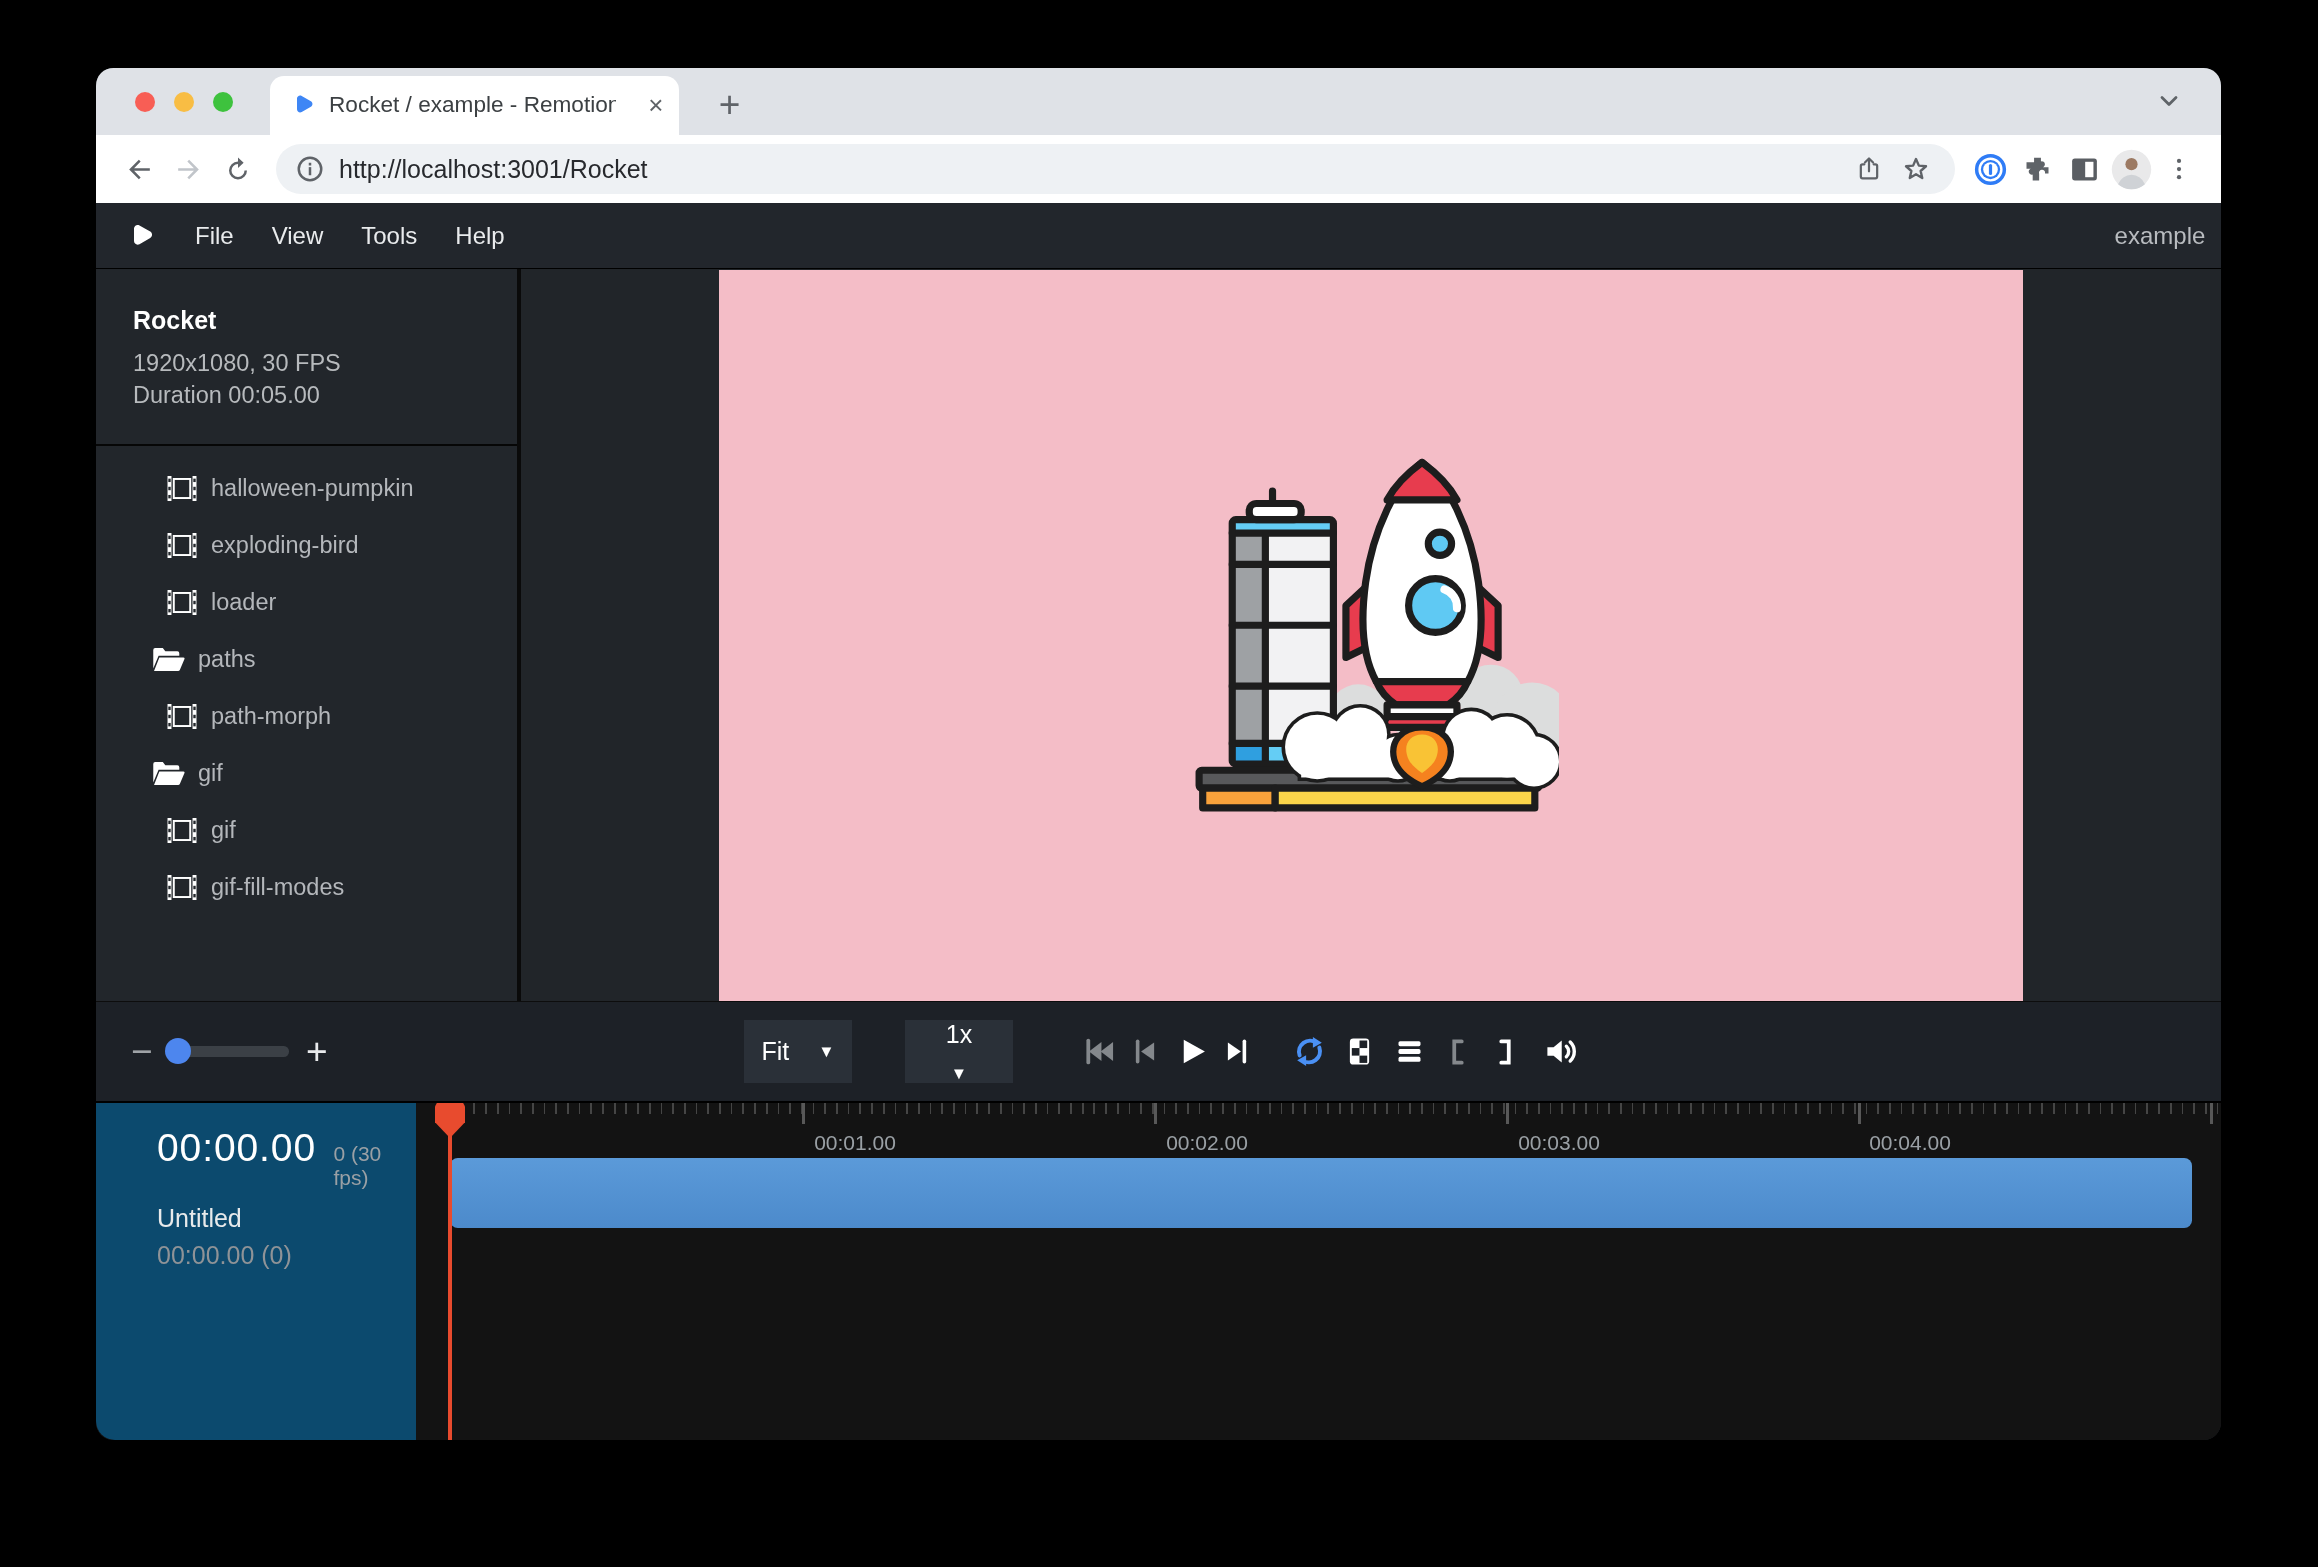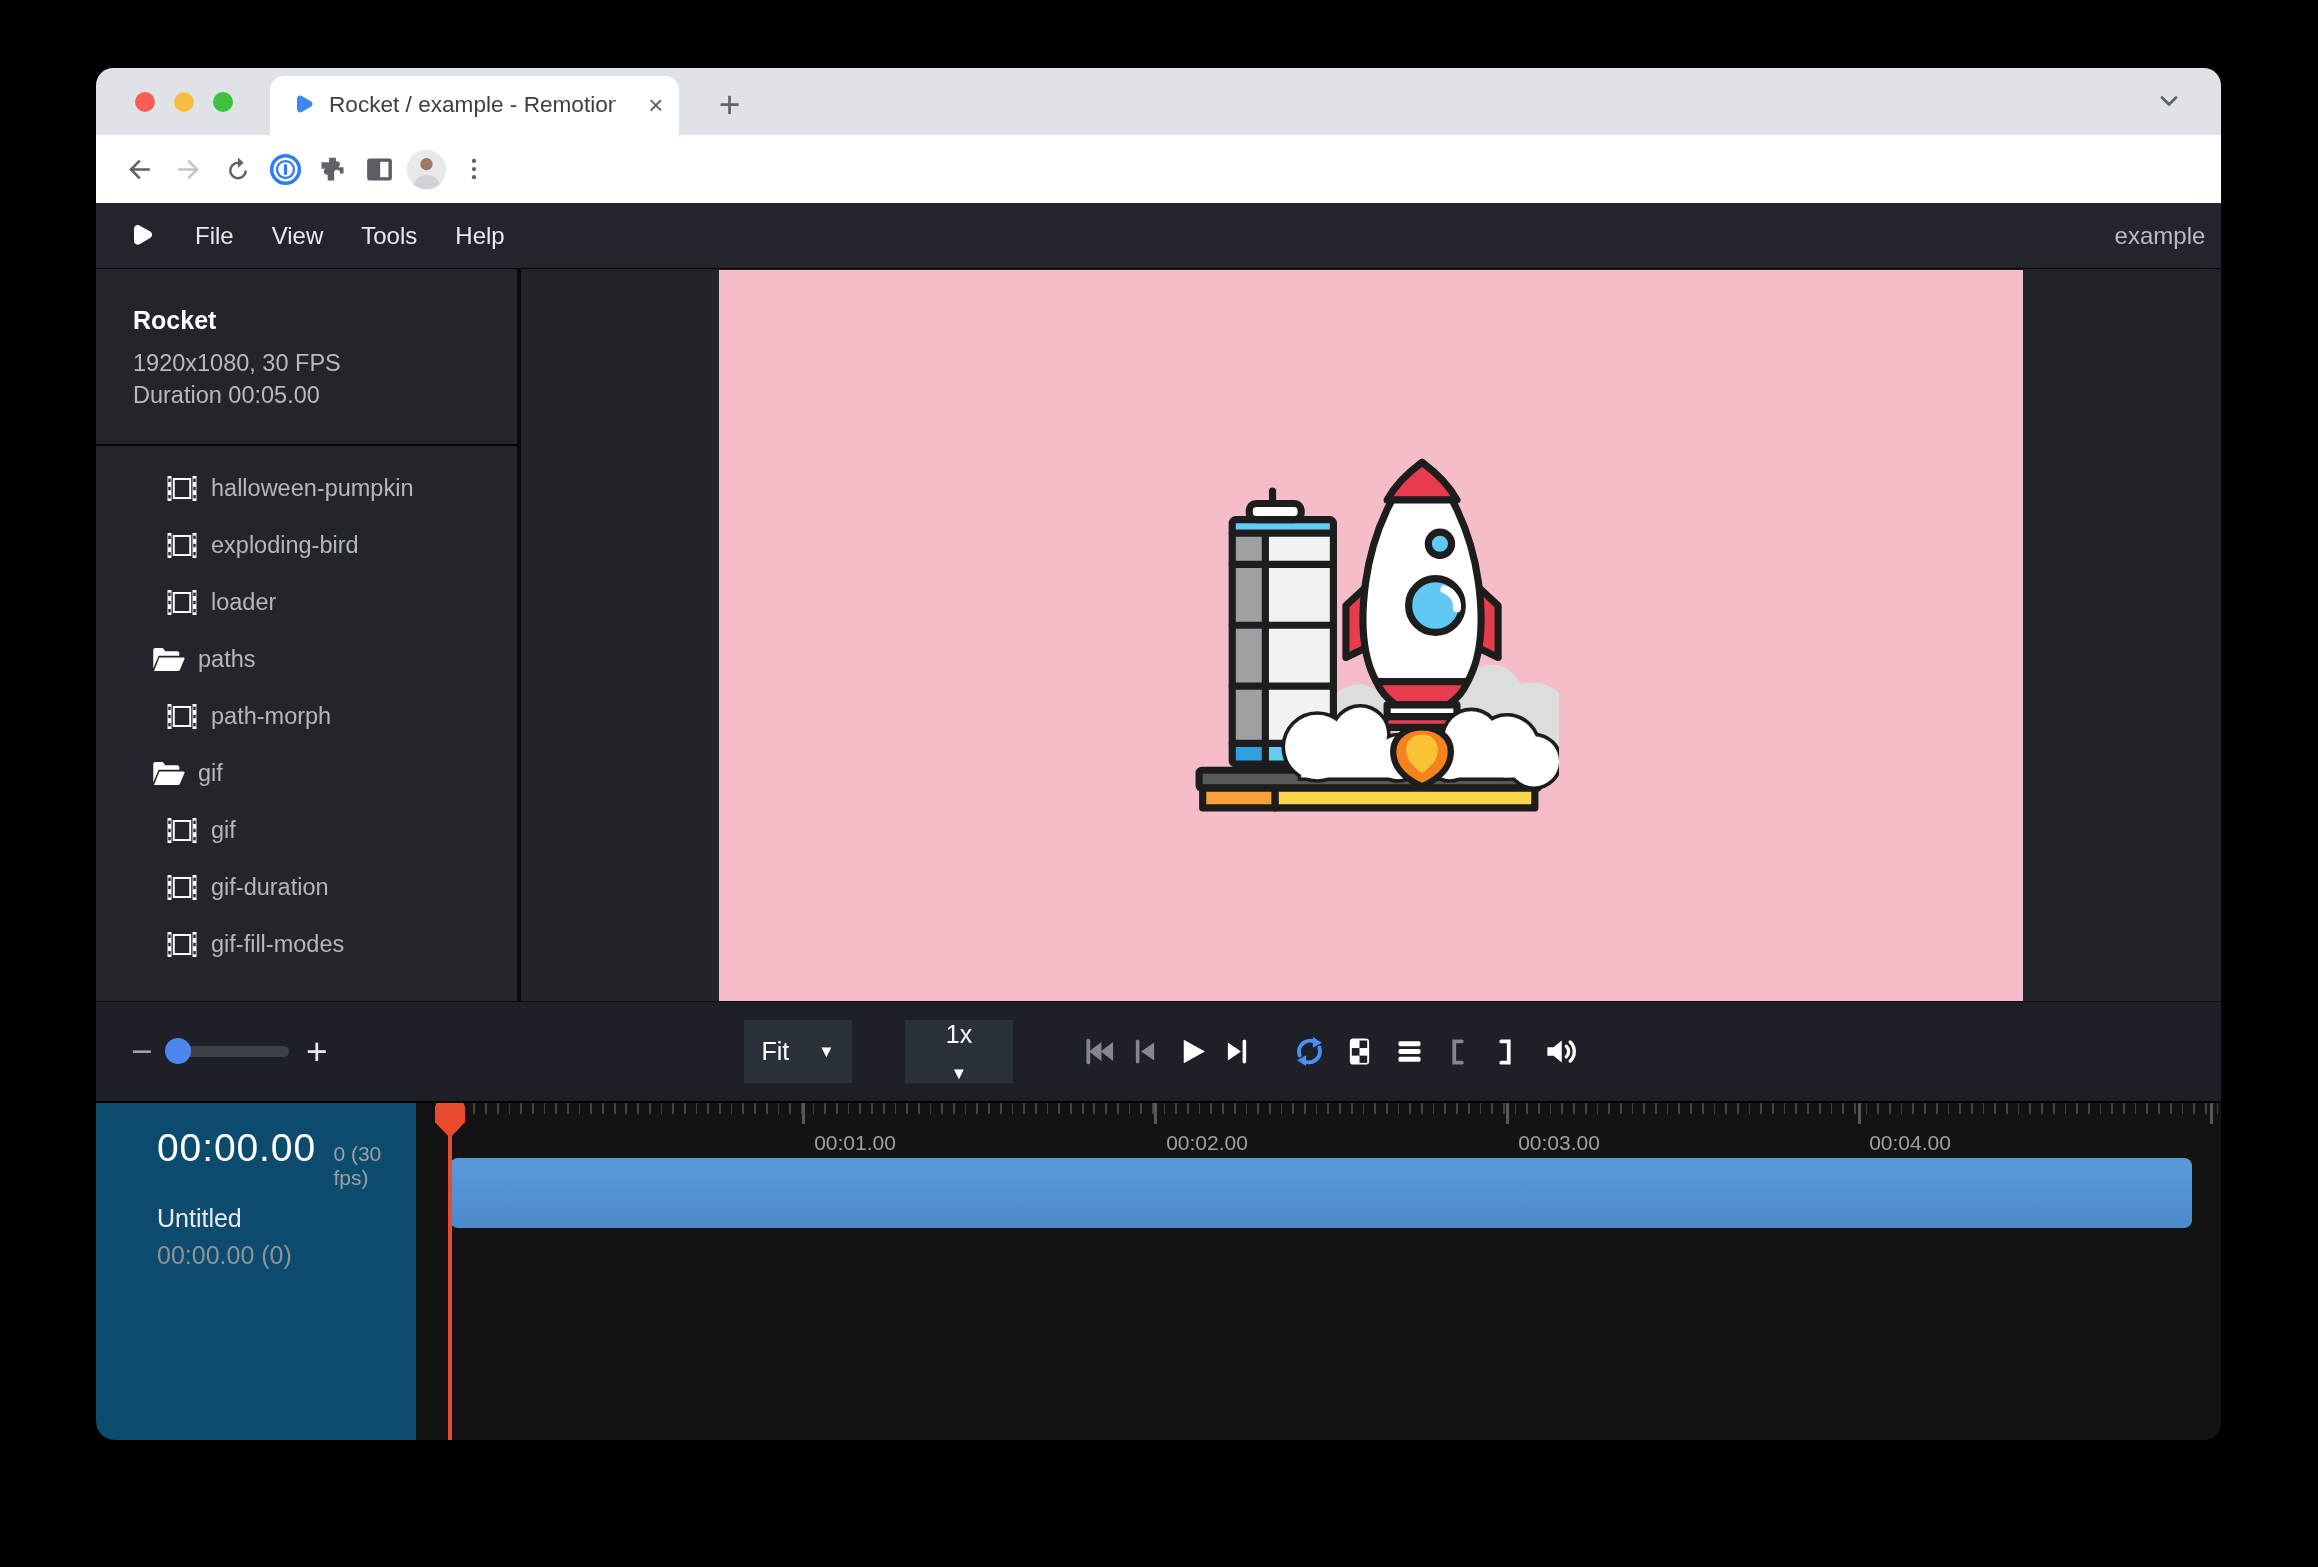--- a/index.html
+++ b/index.html
@@ -144,20 +144,42 @@
     <div class="navbtn">
       <svg width="31" height="31" viewBox="0 0 24 24">
           <path d="M4 11h12.2l-5.1-5.1 1.4-1.4L20 12l-7.5 7.5-1.4-1.4 5.1-5.1H4z" fill="#c1c5ca"></path>
         </svg>
     </div>
     <div class="navbtn">
       <svg width="30" height="30" viewBox="0 0 24 24">
           <path d="M12 6V2.8L16.5 7 12 11.2V8a5.2 5.2 0 1 0 5.2 5.2h2A7.2 7.2 0 1 1 12 6z" fill="#5f6368"></path>
         </svg>
     </div>
+    <div class="omnibox">
+      <span>
+        <svg width="30" height="30" viewBox="0 0 24 24">
+            <circle cx="12" cy="12" r="9" fill="none" stroke="#5f6368" stroke-width="2"></circle>
+            <rect x="11" y="10.5" width="2" height="6.5" fill="#5f6368"></rect>
+            <rect x="11" y="7" width="2" height="2.2" fill="#5f6368"></rect>
+          </svg>
+      </span>
+      <span class="url">http://localhost:3001/Rocket</span>
+      <span class="ext">
+        <svg width="28" height="28" viewBox="0 0 24 24" fill="none" stroke="#5f6368" stroke-width="1.9" stroke-linecap="round" stroke-linejoin="round">
+            <path d="M8 8H6.5A1.5 1.5 0 0 0 5 9.5v9A1.5 1.5 0 0 0 6.5 20h11a1.5 1.5 0 0 0 1.5-1.5v-9A1.5 1.5 0 0 0 17.5 8H16"></path>
+            <path d="M12 14V3.5"></path>
+            <path d="M8.5 6.5 12 3l3.5 3.5"></path>
+          </svg>
+      </span>
+      <span class="ext">
+        <svg width="30" height="30" viewBox="0 0 24 24">
+            <path d="M12 4l2.3 5.3 5.7.5-4.3 3.8 1.3 5.6L12 16.2l-5 3 1.3-5.6L4 9.8l5.7-.5z" fill="none" stroke="#5f6368" stroke-width="1.9" stroke-linejoin="round"></path>
+          </svg>
+      </span>
+    </div>
     <div class="ext">
       <svg width="35" height="35" viewBox="0 0 24 24">
           <circle cx="12" cy="12" r="9.5" fill="none" stroke="#2f7cf6" stroke-width="2.4"></circle>
           <circle cx="12" cy="12" r="6.6" fill="#2f7cf6"></circle>
           <circle cx="12" cy="12" r="5" fill="#fff"></circle>
           <rect x="10.9" y="8.2" width="2.2" height="7.6" rx="1.1" fill="#2f7cf6"></rect>
         </svg>
     </div>
     <div class="ext">
       <svg width="33" height="33" viewBox="0 0 24 24">
@@ -293,35 +315,20 @@
                 <rect x="1.6" y="2" width="1.8" height="2.6" fill="#22262b"></rect>
                 <rect x="1.6" y="8.2" width="1.8" height="2.6" fill="#22262b"></rect>
                 <rect x="1.6" y="14.4" width="1.8" height="2.6" fill="#22262b"></rect>
                 <rect x="20.6" y="2" width="1.8" height="2.6" fill="#22262b"></rect>
                 <rect x="20.6" y="8.2" width="1.8" height="2.6" fill="#22262b"></rect>
                 <rect x="20.6" y="14.4" width="1.8" height="2.6" fill="#22262b"></rect>
                 <rect x="6.5" y="3" width="11" height="13" fill="#22262b"></rect>
               </svg>
             </span>
           <span class="sb-label">gif</span>
-        </div>
-        <div class="sb-row">
-          <span class="sb-ico">
-              <svg width="32" height="25" viewBox="0 0 24 19" fill="#fff">
-                <path d="M1 0h3v19H1zM20 0h3v19h-3zM5 1.5h14v16H5z"></path>
-                <rect x="1.6" y="2" width="1.8" height="2.6" fill="#22262b"></rect>
-                <rect x="1.6" y="8.2" width="1.8" height="2.6" fill="#22262b"></rect>
-                <rect x="1.6" y="14.4" width="1.8" height="2.6" fill="#22262b"></rect>
-                <rect x="20.6" y="2" width="1.8" height="2.6" fill="#22262b"></rect>
-                <rect x="20.6" y="8.2" width="1.8" height="2.6" fill="#22262b"></rect>
-                <rect x="20.6" y="14.4" width="1.8" height="2.6" fill="#22262b"></rect>
-                <rect x="6.5" y="3" width="11" height="13" fill="#22262b"></rect>
-              </svg>
-            </span>
-          <span class="sb-label">gif-duration</span>
         </div>
         <div class="sb-row">
           <span class="sb-ico">
               <svg width="32" height="25" viewBox="0 0 24 19" fill="#fff">
                 <path d="M1 0h3v19H1zM20 0h3v19h-3zM5 1.5h14v16H5z"></path>
                 <rect x="1.6" y="2" width="1.8" height="2.6" fill="#22262b"></rect>
                 <rect x="1.6" y="8.2" width="1.8" height="2.6" fill="#22262b"></rect>
                 <rect x="1.6" y="14.4" width="1.8" height="2.6" fill="#22262b"></rect>
                 <rect x="20.6" y="2" width="1.8" height="2.6" fill="#22262b"></rect>
                 <rect x="20.6" y="8.2" width="1.8" height="2.6" fill="#22262b"></rect>

